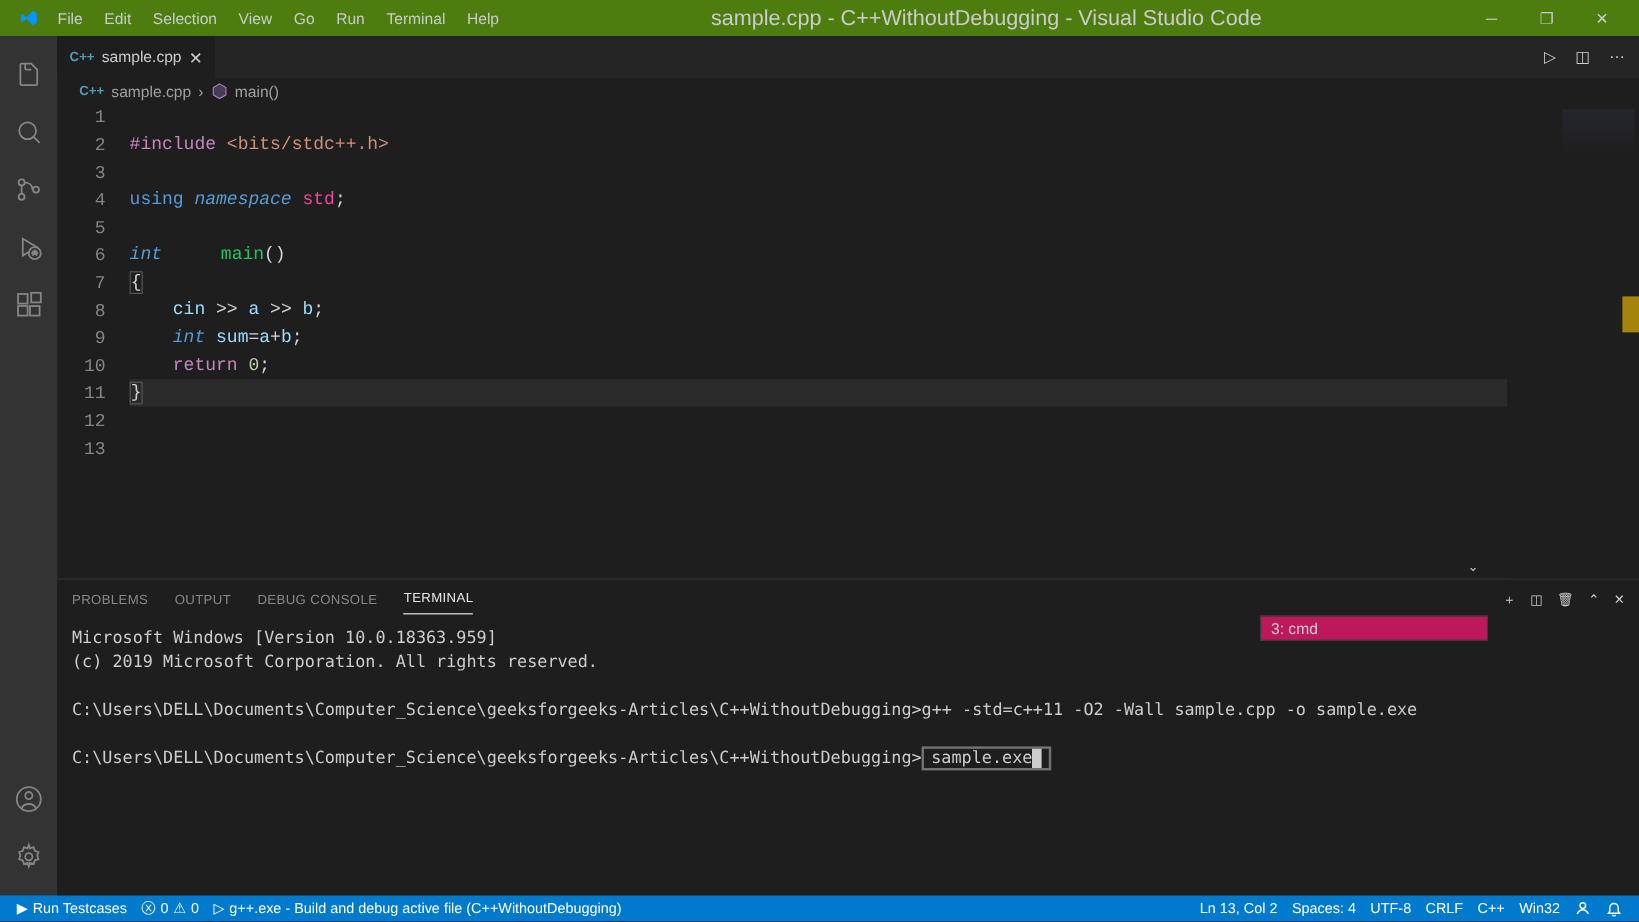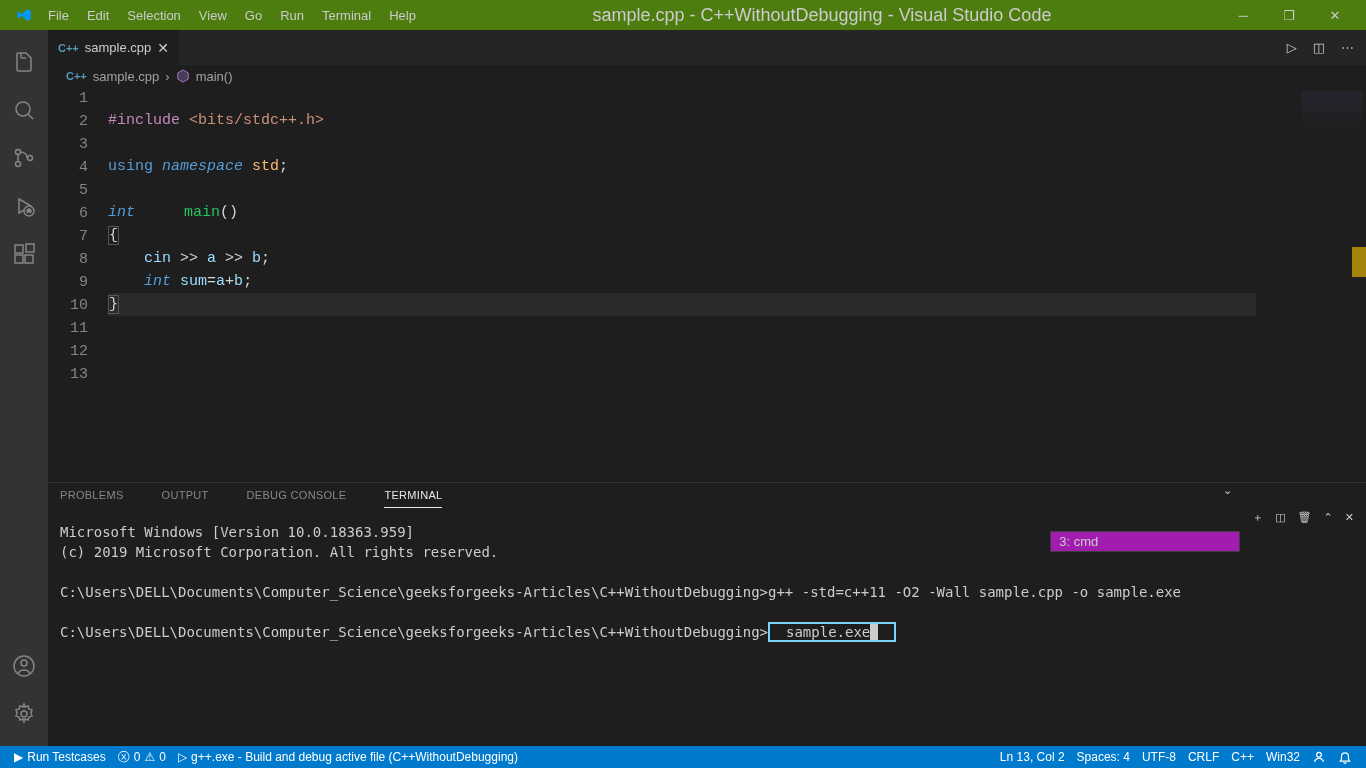--- a/index.html
+++ b/index.html
@@ -138,21 +138,21 @@
   color: #d4d4d4;
   margin-top: 22px;
 }
 .codeline { height: 23px; white-space: pre; }
 .kw-purple { color: #c586c0; }
 .kw-blue-italic { color: #569cd6; font-style: italic; }
 .kw-blue { color: #569cd6; }
 .str { color: #ce9178; }
 .fn { color: #22c55e; padding-left: 40px; }
 .var { color: #9cdcfe; }
-.type { color: #fdba74; }
+.type { color: #ec4899; }
 .num { color: #b5cea8; }
 .brace-hl { border: 1px solid #555; }
 .current-line { background: #2a2a2a; }
 .minimap {
   position: absolute;
   right: 0;
   top: 0;
   width: 110px;
   height: 100%;
   background: #1e1e1e;
@@ -169,43 +169,43 @@
 .panel {
   height: 264px;
   background: #1e1e1e;
   border-top: 1px solid #333;
   display: flex;
   flex-direction: column;
 }
 .panel-tabs {
   height: 33px;
   display: flex;
-  align-items: flex-start;
+  align-items: center;
   padding: 0 12px;
-  gap: 38px;
+  gap: 22px;
   font-size: 11px;
 }
 .panel-tab {
   color: #888;
   cursor: pointer;
   padding: 6px 0;
   letter-spacing: 0.3px;
 }
 .panel-tab.active {
   color: #e7e7e7;
   border-bottom: 1px solid #e7e7e7;
 }
 .panel-actions {
   margin-left: auto;
   display: flex;
   align-items: center;
   gap: 12px;
 }
 .terminal-select {
-  background: #a21caf;
+  background: #be185d;
   border: 1px solid #3c3c3c;
   color: #ccc;
   padding: 2px 30px 2px 8px;
   font-size: 13px;
   width: 190px;
   appearance: none;
   position: relative;
   margin-top: 48px;
 }
 .select-wrap { position: relative; }
@@ -220,22 +220,22 @@
 .terminal-body {
   flex: 1;
   padding: 6px 12px;
   font-family: Consolas, monospace;
   font-size: 14px;
   color: #cccccc;
   line-height: 20px;
   white-space: pre;
 }
 .hl-box {
-  border: 2px solid #7dd3fc;
-  padding: 0 16px;
+  border: 2px solid #737373;
+  padding: 0 6px;
 }
 .cursor-block {
   display: inline-block;
   width: 8px;
   height: 16px;
   background: #cccccc;
   vertical-align: text-bottom;
 }
 .statusbar {
   height: 22px;
@@ -391,20 +391,21 @@
         </div>
       <div class="code" id="code">
           <div class="codeline"><span class="kw-purple">#include</span><span> </span><span class="str">&lt;bits/stdc++.h&gt;</span></div>
           <div class="codeline"></div>
           <div class="codeline"><span class="kw-blue">using</span><span> </span><span class="kw-blue-italic">namespace</span><span> </span><span class="type">std</span><span>;</span></div>
           <div class="codeline"></div>
           <div class="codeline"><span class="kw-blue-italic">int</span><span> </span><span class="fn">main</span><span>()</span></div>
           <div class="codeline"><span class="brace-hl">{</span></div>
           <div class="codeline"><span>    </span><span class="var">cin</span><span> &gt;&gt; </span><span class="var">a</span><span> &gt;&gt; </span><span class="var">b</span><span>;</span></div>
           <div class="codeline"><span>    </span><span class="kw-blue-italic">int</span><span> </span><span class="var">sum</span><span>=</span><span class="var">a</span><span>+</span><span class="var">b</span><span>;</span></div>
+          <div class="codeline"><span>    </span><span class="kw-purple">return</span><span> </span><span class="num">0</span><span>;</span></div>
           <div class="codeline current-line"><span class="brace-hl">}</span></div>
         </div>
       <div class="minimap">
           <div class="minimap-content"></div>
         </div>
       <div class="scrollbar-indicator"></div>
     </div>
 
     <div class="panel">
       <div class="panel-tabs" id="panel-tabs">

